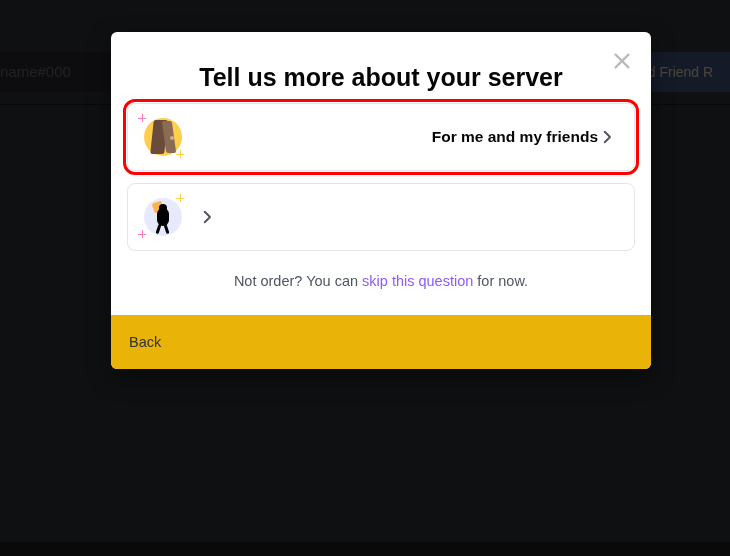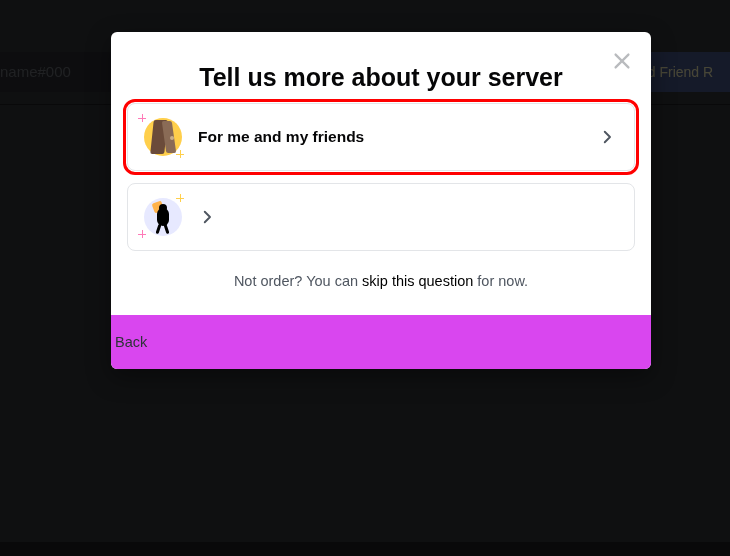--- a/index.html
+++ b/index.html
@@ -9,29 +9,29 @@
   .bg-input{position:absolute;left:0;top:52px;right:90px;height:40px;background:#2f3136;color:#72767d;font-size:15px;line-height:40px;padding-left:0;}
   .bg-btn{position:absolute;right:0;top:52px;width:90px;height:40px;background:#4e5d94;color:#fef9c3;font-size:14px;line-height:40px;text-align:left;padding-left:6px;border-radius:3px 0 0 3px;}
   .bg-bottom{position:absolute;left:0;right:0;bottom:0;height:14px;background:#202225;}
   .overlay{position:absolute;inset:0;background:rgba(0,0,0,0.72);}
   .modal{position:absolute;left:103px;top:32px;width:540px;background:#fff;border-radius:6px;box-shadow:0 8px 24px rgba(0,0,0,0.4);margin-left:8px;}
   .modal-inner{padding:24px 16px 0 16px;}
   .close{position:absolute;right:18px;top:18px;color:#b9bbbe;cursor:pointer;}
   .close svg{width:22px;height:22px;display:block;}
   .m-title{font-size:25px;font-weight:800;color:#060607;text-align:center;margin:6px 10px 10px 10px;line-height:1.25;}
   .m-sub{font-size:15px;color:#52565b;text-align:center;line-height:1.45;margin:0 12px 20px 12px;}
-  .opt{position:relative;border:1px solid #e3e5e8;border-radius:8px;height:66px;margin:0 0 12px 0;display:flex;align-items:center;cursor:pointer;}
+  .opt{position:relative;border:1px solid #e3e5e8;border-radius:8px;height:66px;margin:0 0 12px 0;display:flex;align-items:center;cursor:pointer;text-align:right;}
   .opt.hl{outline:3px solid #ff0000;outline-offset:1px;}
   .opt-icon{width:46px;height:46px;margin:0 12px 0 12px;position:relative;flex:none;}
   .opt-label{font-weight:700;color:#060607;font-size:15.5px;flex:1;}
   .opt-ch{margin-right:18px;color:#4f5660;}
   .opt-ch svg{width:18px;height:18px;display:block;}
   .skip-line{text-align:center;color:#4f5660;font-size:14.5px;margin:22px 0 26px 0;}
-  .skip-link{color:#000000;cursor:pointer;}
-  .footer{background:#d946ef;border-radius:0 0 6px 6px;padding:18px 4px;}
+  .skip-link{color:#8b5cf6;cursor:pointer;}
+  .footer{background:#eab308;border-radius:0 0 6px 6px;padding:18px 18px;}
   .back{color:#2e3338;font-size:14.5px;cursor:pointer;}
   
   .ic1-bg{position:absolute;left:4px;top:4px;width:38px;height:38px;border-radius:50%;background:#ffcf4b;}
   .ic1-door{position:absolute;left:12px;top:6px;width:14px;height:34px;background:#6b4b3a;transform:skewX(-6deg);border-radius:2px;}
   .ic1-door2{position:absolute;left:24px;top:7px;width:10px;height:32px;background:#8a6b56;transform:skewX(8deg);border-radius:2px;}
   .ic1-knob{position:absolute;left:30px;top:22px;width:4px;height:4px;border-radius:50%;background:#c9b08c;}
   .spark{position:absolute;width:4px;height:4px;}
   .spark::before,.spark::after{content:"";position:absolute;background:#ffcf4b;}
   .spark::before{left:1.5px;top:-2px;width:1px;height:8px;}
   .spark::after{top:1.5px;left:-2px;height:1px;width:8px;}

